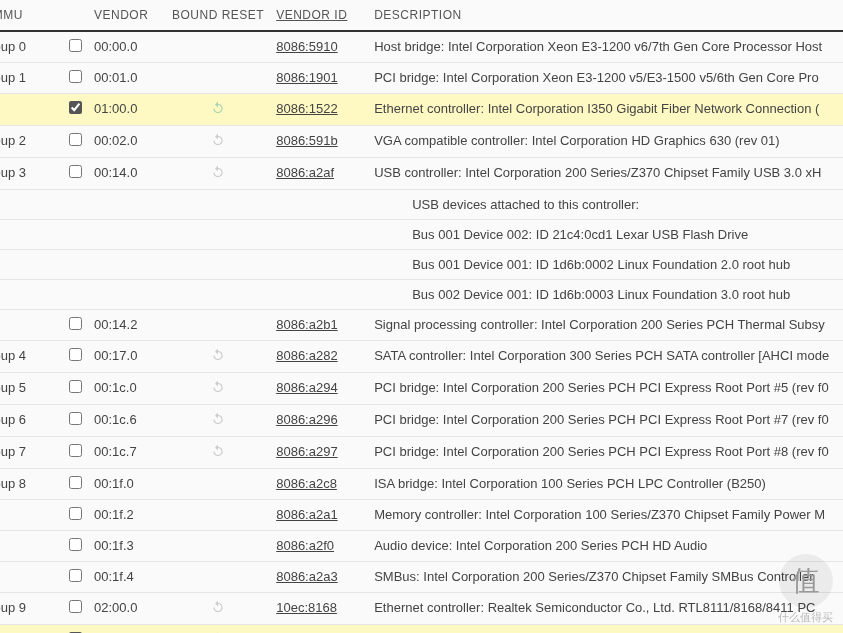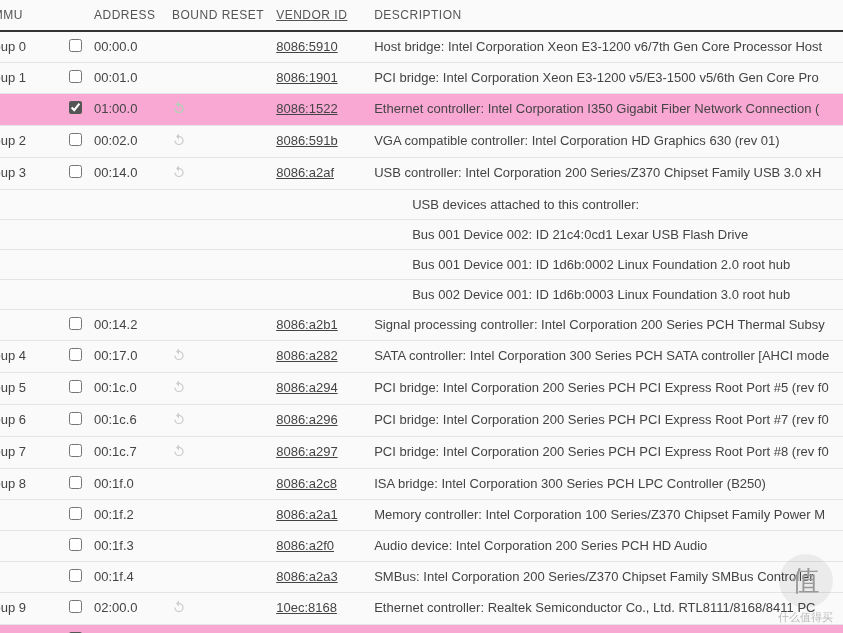--- a/index.html
+++ b/index.html
@@ -26,31 +26,31 @@
     padding: 8px 6px;
     border-bottom: 2px solid #333;
     white-space: nowrap;
   }
   tbody td {
     padding: 7px 6px;
     border-bottom: 1px solid #e5e5e5;
     vertical-align: top;
     white-space: nowrap;
   }
-  tr.selected td { background: #f9a8d4; }
+  tr.selected td { background: #fef9c3; }
   .reset-icon {
     color: #ccc;
     font-size: 14px;
     display: inline-block;
   }
   tr.selected .reset-icon { color: #a8d4b4; }
   .col-iommu { width: 90px; }
   .col-cb { width: 22px; text-align: center; }
   .col-addr { width: 78px; }
-  .col-reset { width: 80px; }
+  .col-reset { width: 80px; text-align: center; }
   .col-vendor { width: 98px; text-decoration: underline; }
   .col-desc { }
   .sub { padding-left: 44px; margin-top: 36px; }
   input[type=checkbox]{
     width:13px;height:13px;
     margin:0;
     accent-color:#555;
   }
   .watermark{
     position:fixed;
@@ -68,21 +68,21 @@
   }
 </style>
 </head>
 <body>
 
 <table>
   <thead>
     <tr>
       <th class="col-iommu">IOMMU</th>
       <th class="col-cb"></th>
-      <th class="col-addr">ADDRESS</th>
+      <th class="col-addr">VENDOR</th>
       <th class="col-reset">BOUND RESET</th>
       <th class="col-vendor">VENDOR ID</th>
       <th class="col-desc">DESCRIPTION</th>
     </tr>
   </thead>
   <tbody id="tbody">
       <tr>
         <td class="col-iommu">Group 0</td>
         <td class="col-cb"><input type="checkbox" style=""></td>
         <td class="col-addr">00:00.0</td>
@@ -207,21 +207,21 @@
             </svg></span></td>
         <td class="col-vendor">8086:a297</td>
         <td class="col-desc">PCI bridge: Intel Corporation 200 Series PCH PCI Express Root Port #8 (rev f0</td>
       </tr>
       <tr>
         <td class="col-iommu">Group 8</td>
         <td class="col-cb"><input type="checkbox" style=""></td>
         <td class="col-addr">00:1f.0</td>
         <td class="col-reset"></td>
         <td class="col-vendor">8086:a2c8</td>
-        <td class="col-desc">ISA bridge: Intel Corporation 300 Series PCH LPC Controller (B250)</td>
+        <td class="col-desc">ISA bridge: Intel Corporation 100 Series PCH LPC Controller (B250)</td>
       </tr>
       <tr>
         <td class="col-iommu"></td>
         <td class="col-cb"><input type="checkbox" style=""></td>
         <td class="col-addr">00:1f.2</td>
         <td class="col-reset"></td>
         <td class="col-vendor">8086:a2a1</td>
         <td class="col-desc">Memory controller: Intel Corporation 100 Series/Z370 Chipset Family Power M</td>
       </tr>
       <tr>

